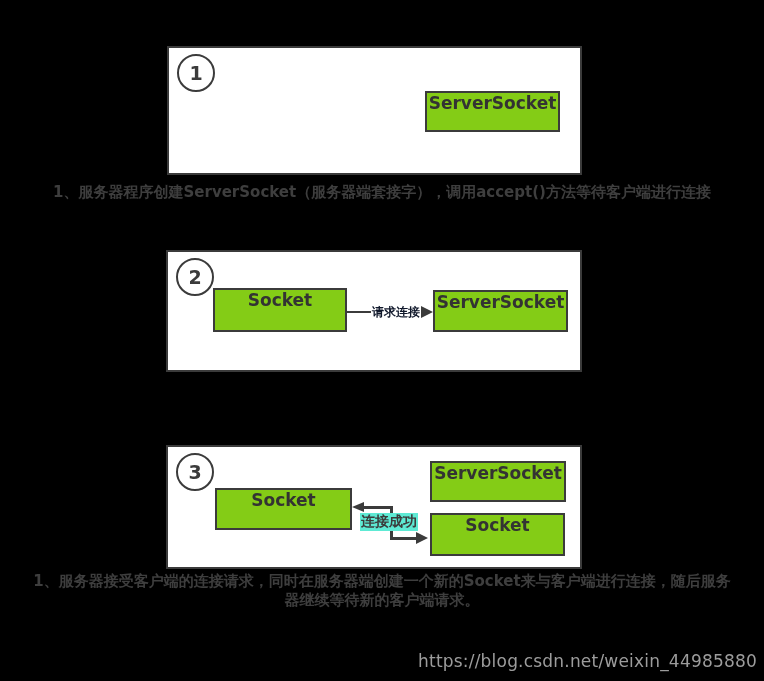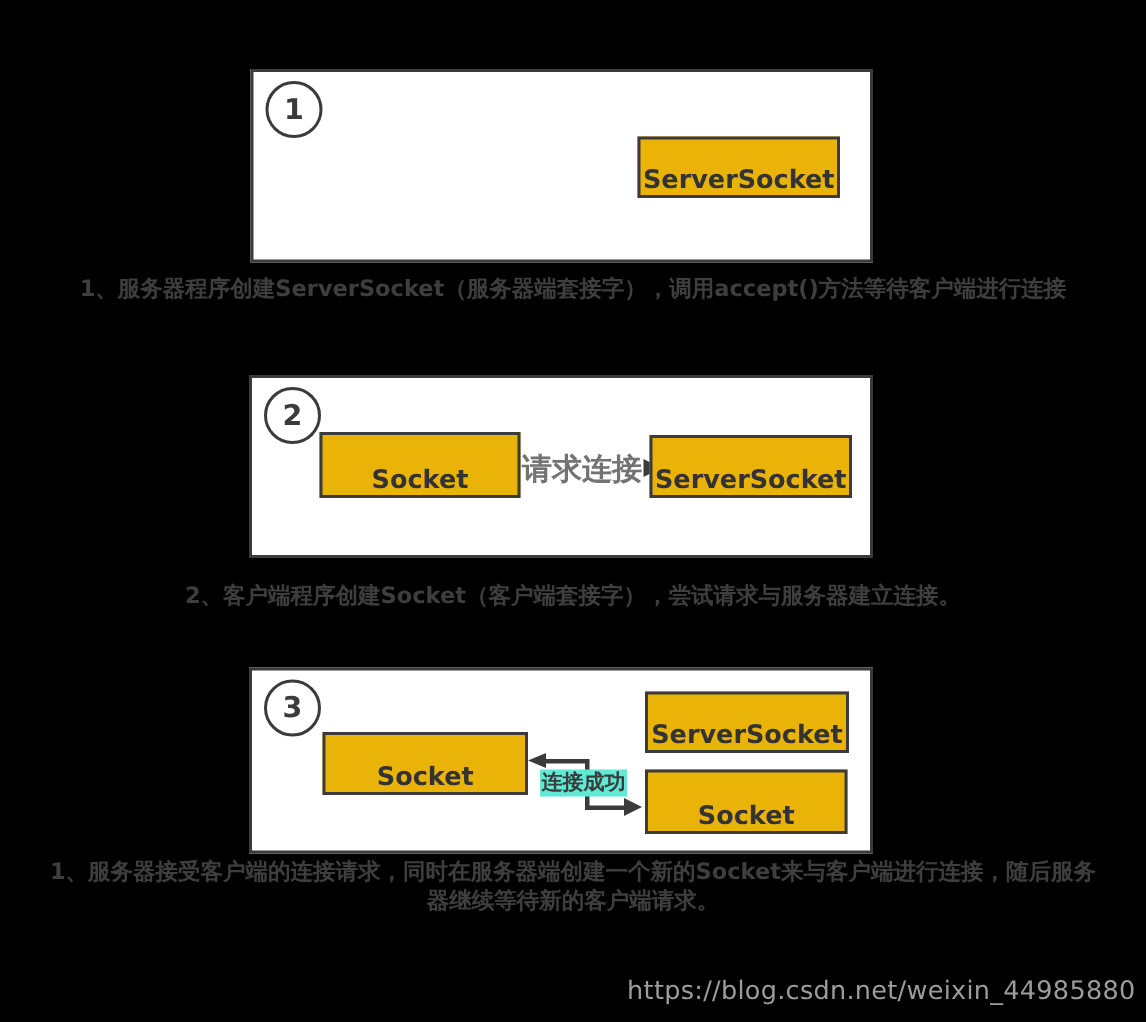--- a/index.html
+++ b/index.html
@@ -12,36 +12,36 @@
   }
   .panel-1{left:167px;top:46px;width:415px;height:129px;}
   .panel-2{left:166px;top:250px;width:416px;height:122px;}
   .panel-3{left:166px;top:445px;width:416px;height:124px;}
   .step-circle{
     position:absolute;left:8px;top:6px;width:38px;height:38px;border:2.5px solid #3b3b3b;
     border-radius:50%;box-sizing:border-box;display:flex;align-items:center;justify-content:center;
     font-weight:bold;font-size:19px;color:#3b3b3b;background:#fff;
   }
   .pink-box{
-    position:absolute;background:#eab308;border:2.5px solid #3b3b3b;box-sizing:border-box;
-    display:flex;align-items:flex-end;justify-content:center;
+    position:absolute;background:#84cc16;border:2.5px solid #3b3b3b;box-sizing:border-box;
+    display:flex;align-items:flex-start;justify-content:center;
     font-weight:bold;font-size:17px;color:#333;
   }
   
   .p1-server{left:256px;top:43px;width:135px;height:41px;}
   
   .p2-client{left:45px;top:36px;width:134px;height:44px;}
   .p2-server{left:265px;top:38px;width:135px;height:42px;}
   .p2-connector{
     position:absolute;left:179px;top:48px;width:86px;height:24px;
     display:flex;align-items:center;
   }
   .conn-line-h{height:2.5px;background:#3b3b3b;flex:1;}
   .conn-label{
-    font-weight:bold;font-size:20px;color:#737373;white-space:nowrap;padding:0 1px;
+    font-weight:bold;font-size:12px;color:#0f172a;white-space:nowrap;padding:0 1px;
   }
   .tri-right{width:0;height:0;border-left:12px solid #3b3b3b;border-top:6px solid transparent;border-bottom:6px solid transparent;}
   .tri-left{width:0;height:0;border-right:12px solid #3b3b3b;border-top:5px solid transparent;border-bottom:5px solid transparent;}
   
   .p3-client{left:47px;top:41px;width:137px;height:42px;}
   .p3-server{left:262px;top:14px;width:136px;height:41px;}
   .p3-newsock{left:262px;top:66px;width:135px;height:43px;}
   .p3-arrow-left-head{position:absolute;left:184px;top:55px;}
   .p3-line-top{position:absolute;left:195px;top:59px;width:29px;height:2.5px;background:#3b3b3b;}
   .p3-line-vert{position:absolute;left:222px;top:59px;width:2.5px;height:33px;background:#3b3b3b;}
@@ -87,21 +87,20 @@
     </div>
     <div class="p2-connector">
       <div class="conn-line-h"></div>
       <div class="conn-label">请求连接</div>
       <div class="tri-right"></div>
     </div>
     <div class="pink-box p2-server">
       <span>ServerSocket</span>
     </div>
   </div>
-  <div class="caption caption-2">2、客户端程序创建Socket（客户端套接字），尝试请求与服务器建立连接。</div>
 
   <div class="panel panel-3">
     <div class="step-circle">
       <span>3</span>
     </div>
     <div class="pink-box p3-client">
       <span>Socket</span>
     </div>
     <div class="pink-box p3-server">
       <span>ServerSocket</span>

